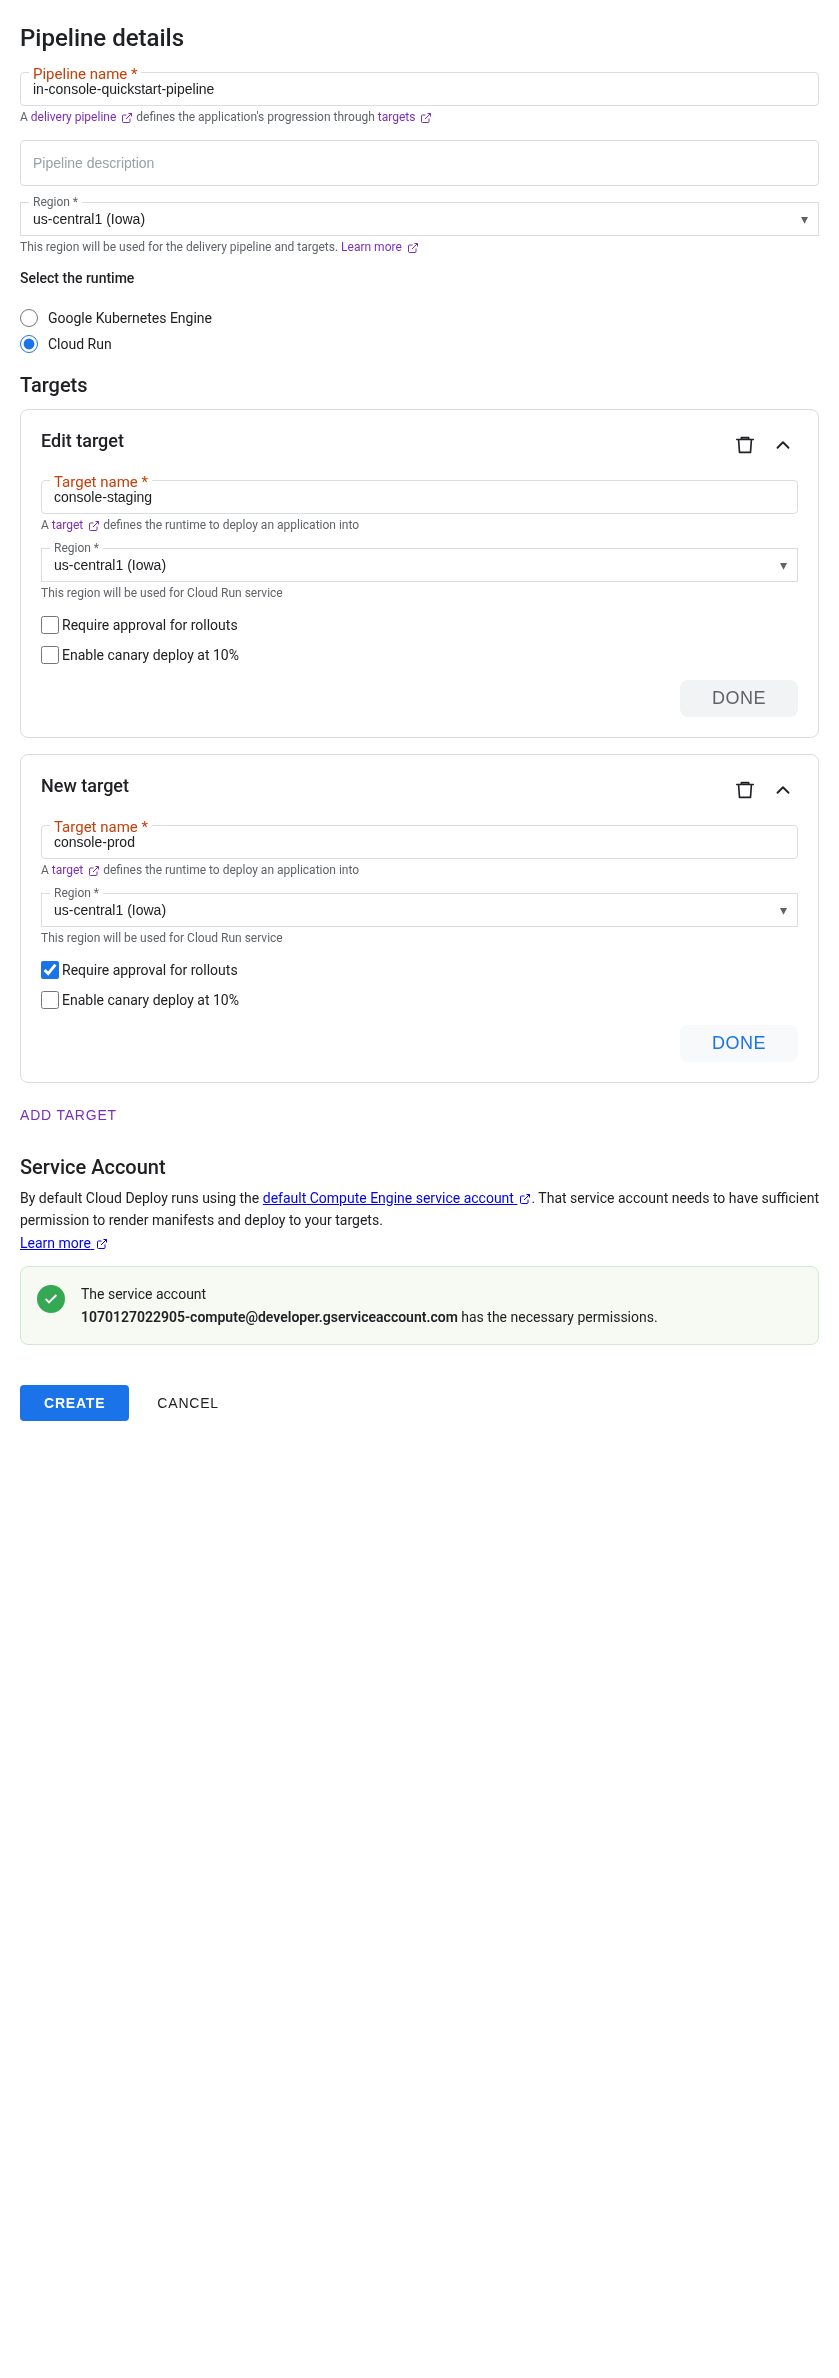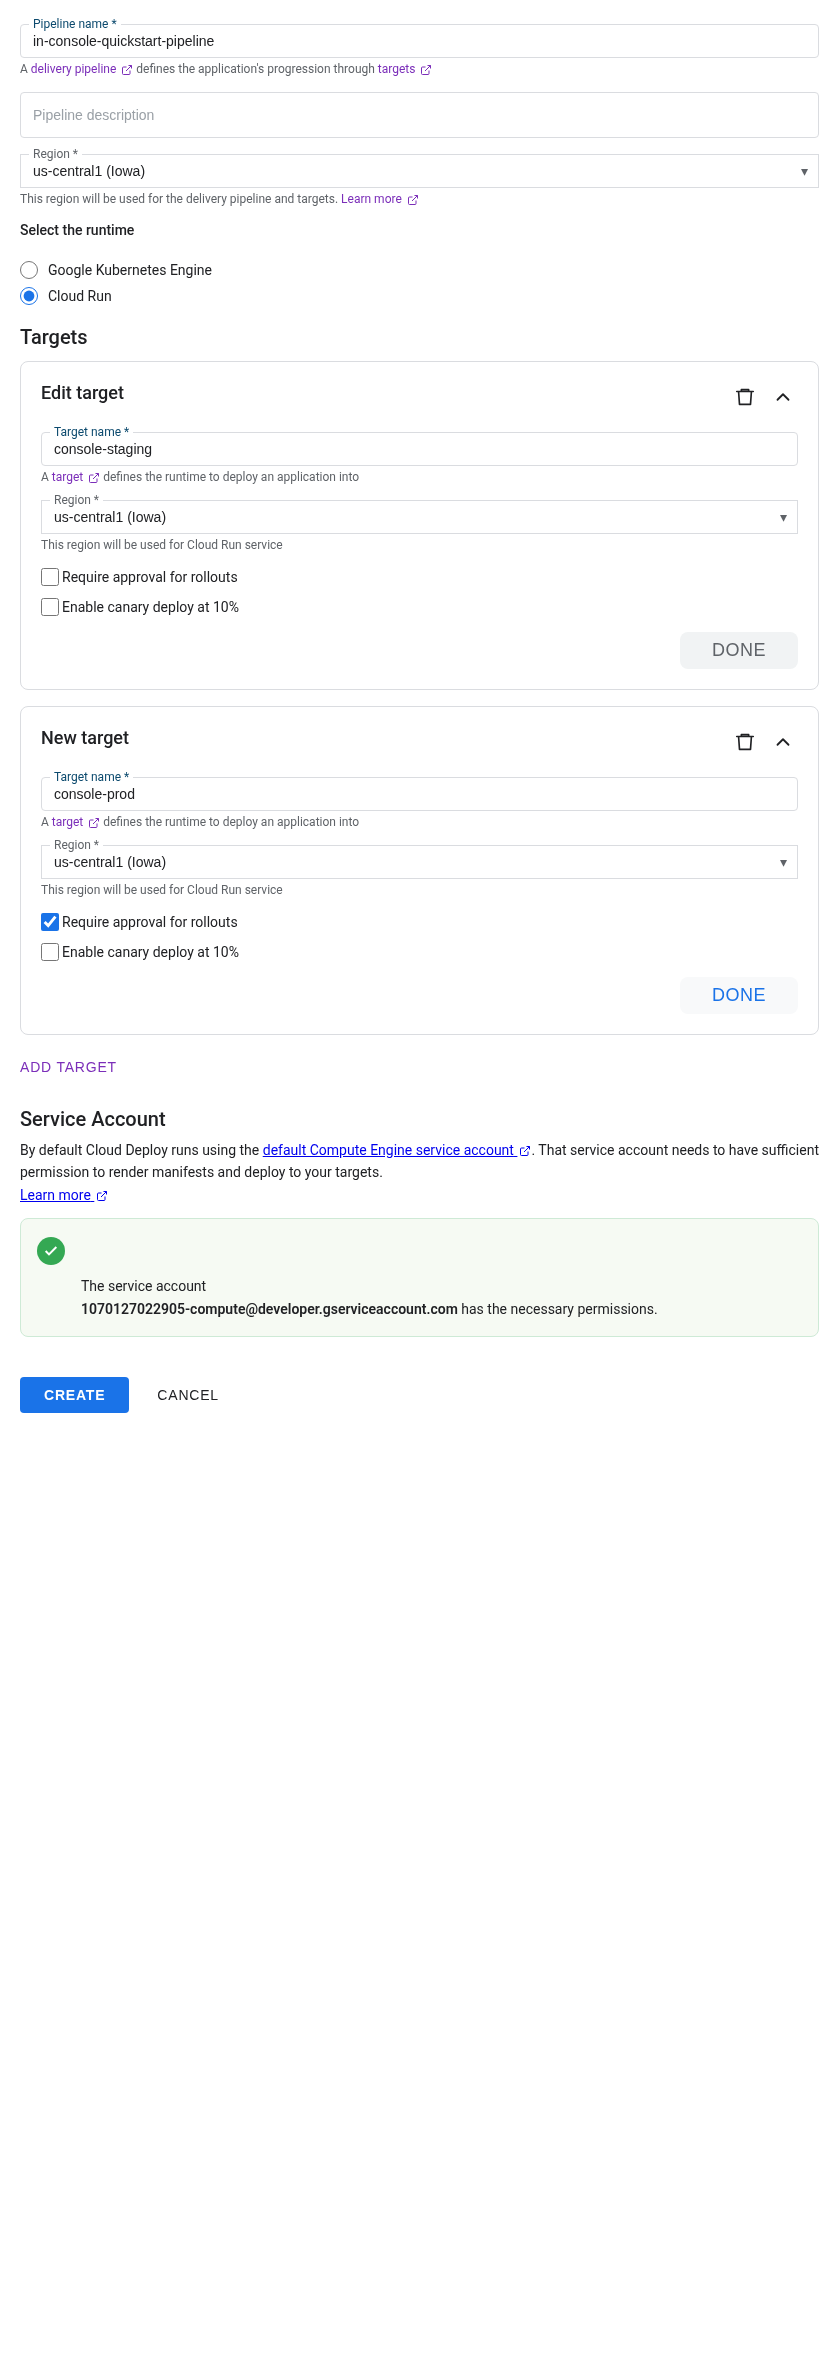--- a/index.html
+++ b/index.html
@@ -38,22 +38,22 @@
       border: 1px solid #dadce0;
       border-radius: 4px;
       padding: 8px 12px;
     }
     .input-wrapper .floating-label {
       position: absolute;
       top: -8px;
       left: 8px;
       background: #fff;
       padding: 0 4px;
-      font-size: 12px;
-      color: #0c4a6e;
+      font-size: 15px;
+      color: #c2410c;
     }
     .input-wrapper input, .input-wrapper select {
       width: 100%;
       border: none;
       outline: none;
       font-size: 14px;
       color: #202124;
       background: transparent;
     }
     .helper-text {
@@ -249,21 +249,20 @@
       align-items: center;
       justify-content: center;
       color: white;
       font-size: 16px;
       margin-top: 2px;
     }
     .success-text {
       font-size: 14px;
       color: #202124;
       line-height: 1.6;
-      margin-top: 40px;
     }
     .success-text strong {
       font-weight: 600;
     }
     .bottom-actions {
       display: flex;
       gap: 12px;
       align-items: center;
       margin-top: 24px;
       padding-top: 16px;
@@ -302,20 +301,21 @@
     }
     .description-input::placeholder {
       color: #9aa0a6;
     }
   </style>
 </head>
 <body>
 
 <div class="page-container">
 
+  <h1 class="page-title">Pipeline details</h1>
 
   <div class="field-group">
     <div class="input-wrapper">
       <span class="floating-label">Pipeline name *</span>
       <input type="text" class="text-input" style="border: none; padding: 0px; width: 100%;" value="in-console-quickstart-pipeline">
     </div>
     <div class="helper-text">
       <span>A </span><a href="#"><span>delivery pipeline</span> <svg class="external-icon" viewBox="0 0 24 24" fill="none" stroke="currentColor" stroke-width="2">
             <path d="M18 13v6a2 2 0 0 1-2 2H5a2 2 0 0 1-2-2V8a2 2 0 0 1 2-2h6"></path>
             <polyline points="15 3 21 3 21 9"></polyline>

